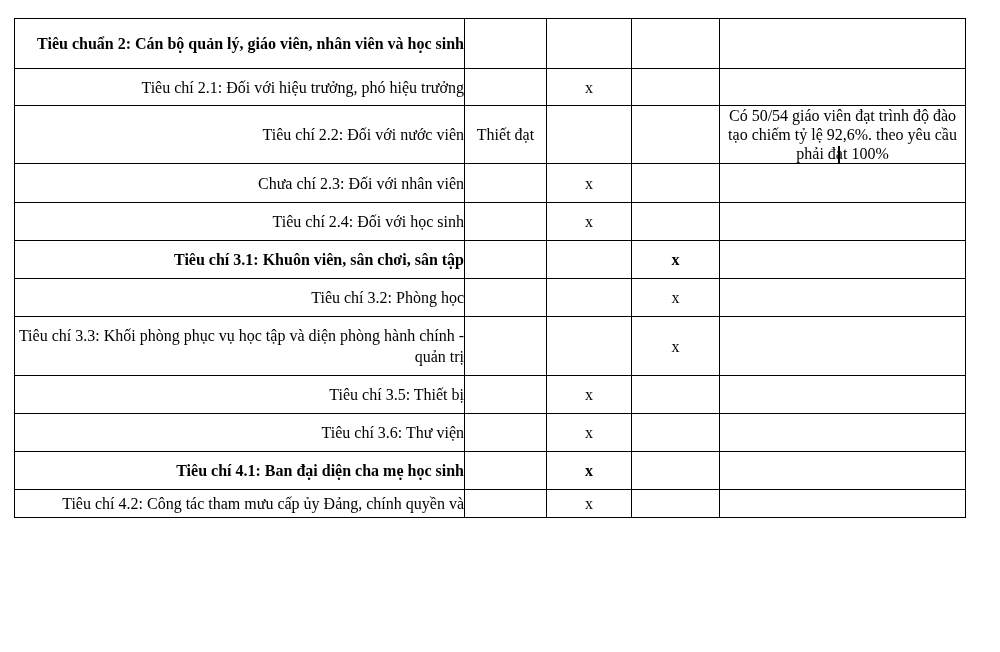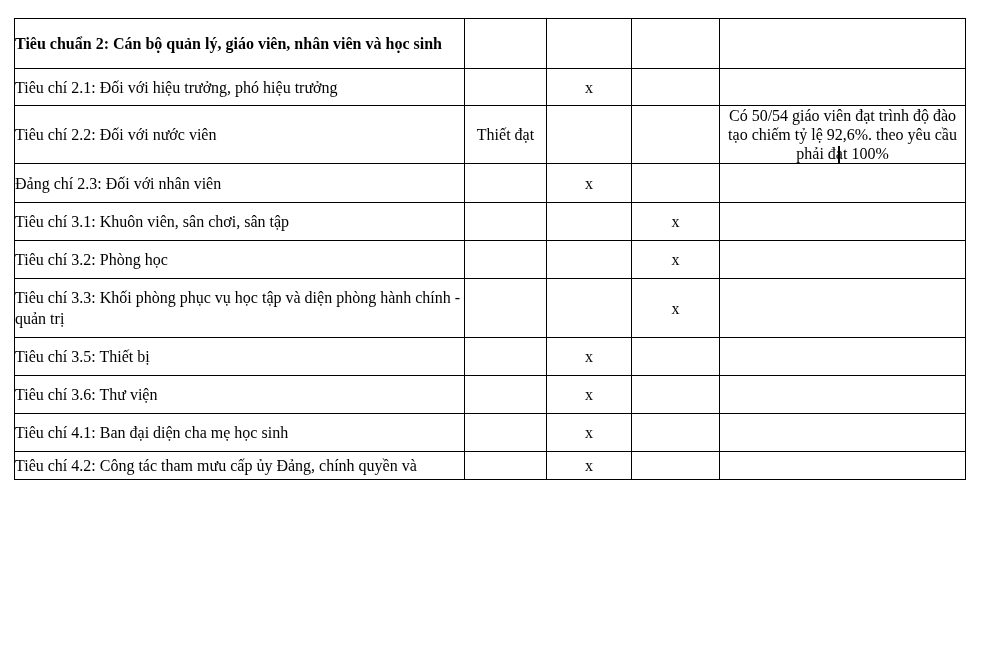--- a/index.html
+++ b/index.html
@@ -28,21 +28,21 @@
   table.doc-table td {
     border: 1px solid #000000;
     font-size: 16px;
     vertical-align: middle;
     padding: 0;
     overflow: hidden;
   }
   td.c-label {
     padding: 2px 7px;
     line-height: 21px;
-    text-align: left;
+    text-align: right;
   }
   tr.standard td.c-label {
     font-weight: 700;
   }
   td.c-center {
     text-align: center;
     line-height: 19px;
   }
   td.c-note {
     text-align: center;
@@ -87,27 +87,34 @@
           <td class="c-note"><span></span></td>
         </tr>
         <tr class="criterion" style="height: 58px;">
           <td class="c-label">Tiêu chí 2.2: Đối với nước viên</td>
           <td class="c-center">Thiết đạt</td>
           <td class="c-center"></td>
           <td class="c-center"></td>
           <td class="c-note"><span>Có 50/54 giáo viên đạt trình độ đào tạo chiếm tỷ lệ 92,6%. theo yêu cầu phải đạt 100%</span><div class="caret"></div></td>
         </tr>
         <tr class="criterion" style="height: 39px;">
-          <td class="c-label">Đảng chí 2.3: Đối với nhân viên</td>
+          <td class="c-label">Chưa chí 2.3: Đối với nhân viên</td>
           <td class="c-center"></td>
           <td class="c-center">x</td>
           <td class="c-center"></td>
           <td class="c-note"><span></span></td>
         </tr>
         <tr class="criterion" style="height: 38px;">
+          <td class="c-label">Tiêu chí 2.4: Đối với học sinh</td>
+          <td class="c-center"></td>
+          <td class="c-center">x</td>
+          <td class="c-center"></td>
+          <td class="c-note"><span></span></td>
+        </tr>
+        <tr class="criterion" style="height: 38px; font-weight: bold;">
           <td class="c-label">Tiêu chí 3.1: Khuôn viên, sân chơi, sân tập</td>
           <td class="c-center"></td>
           <td class="c-center"></td>
           <td class="c-center">x</td>
           <td class="c-note"><span></span></td>
         </tr>
         <tr class="criterion" style="height: 38px;">
           <td class="c-label">Tiêu chí 3.2: Phòng học</td>
           <td class="c-center"></td>
           <td class="c-center"></td>
@@ -128,21 +135,21 @@
           <td class="c-center"></td>
           <td class="c-note"><span></span></td>
         </tr>
         <tr class="criterion" style="height: 38px;">
           <td class="c-label">Tiêu chí 3.6: Thư viện</td>
           <td class="c-center"></td>
           <td class="c-center">x</td>
           <td class="c-center"></td>
           <td class="c-note"><span></span></td>
         </tr>
-        <tr class="criterion" style="height: 38px;">
+        <tr class="criterion" style="height: 38px; font-weight: bold;">
           <td class="c-label">Tiêu chí 4.1: Ban đại diện cha mẹ học sinh</td>
           <td class="c-center"></td>
           <td class="c-center">x</td>
           <td class="c-center"></td>
           <td class="c-note"><span></span></td>
         </tr>
         <tr class="criterion" style="height: 28px;">
           <td class="c-label">Tiêu chí 4.2: Công tác tham mưu cấp ủy Đảng, chính quyền và</td>
           <td class="c-center"></td>
           <td class="c-center">x</td>

